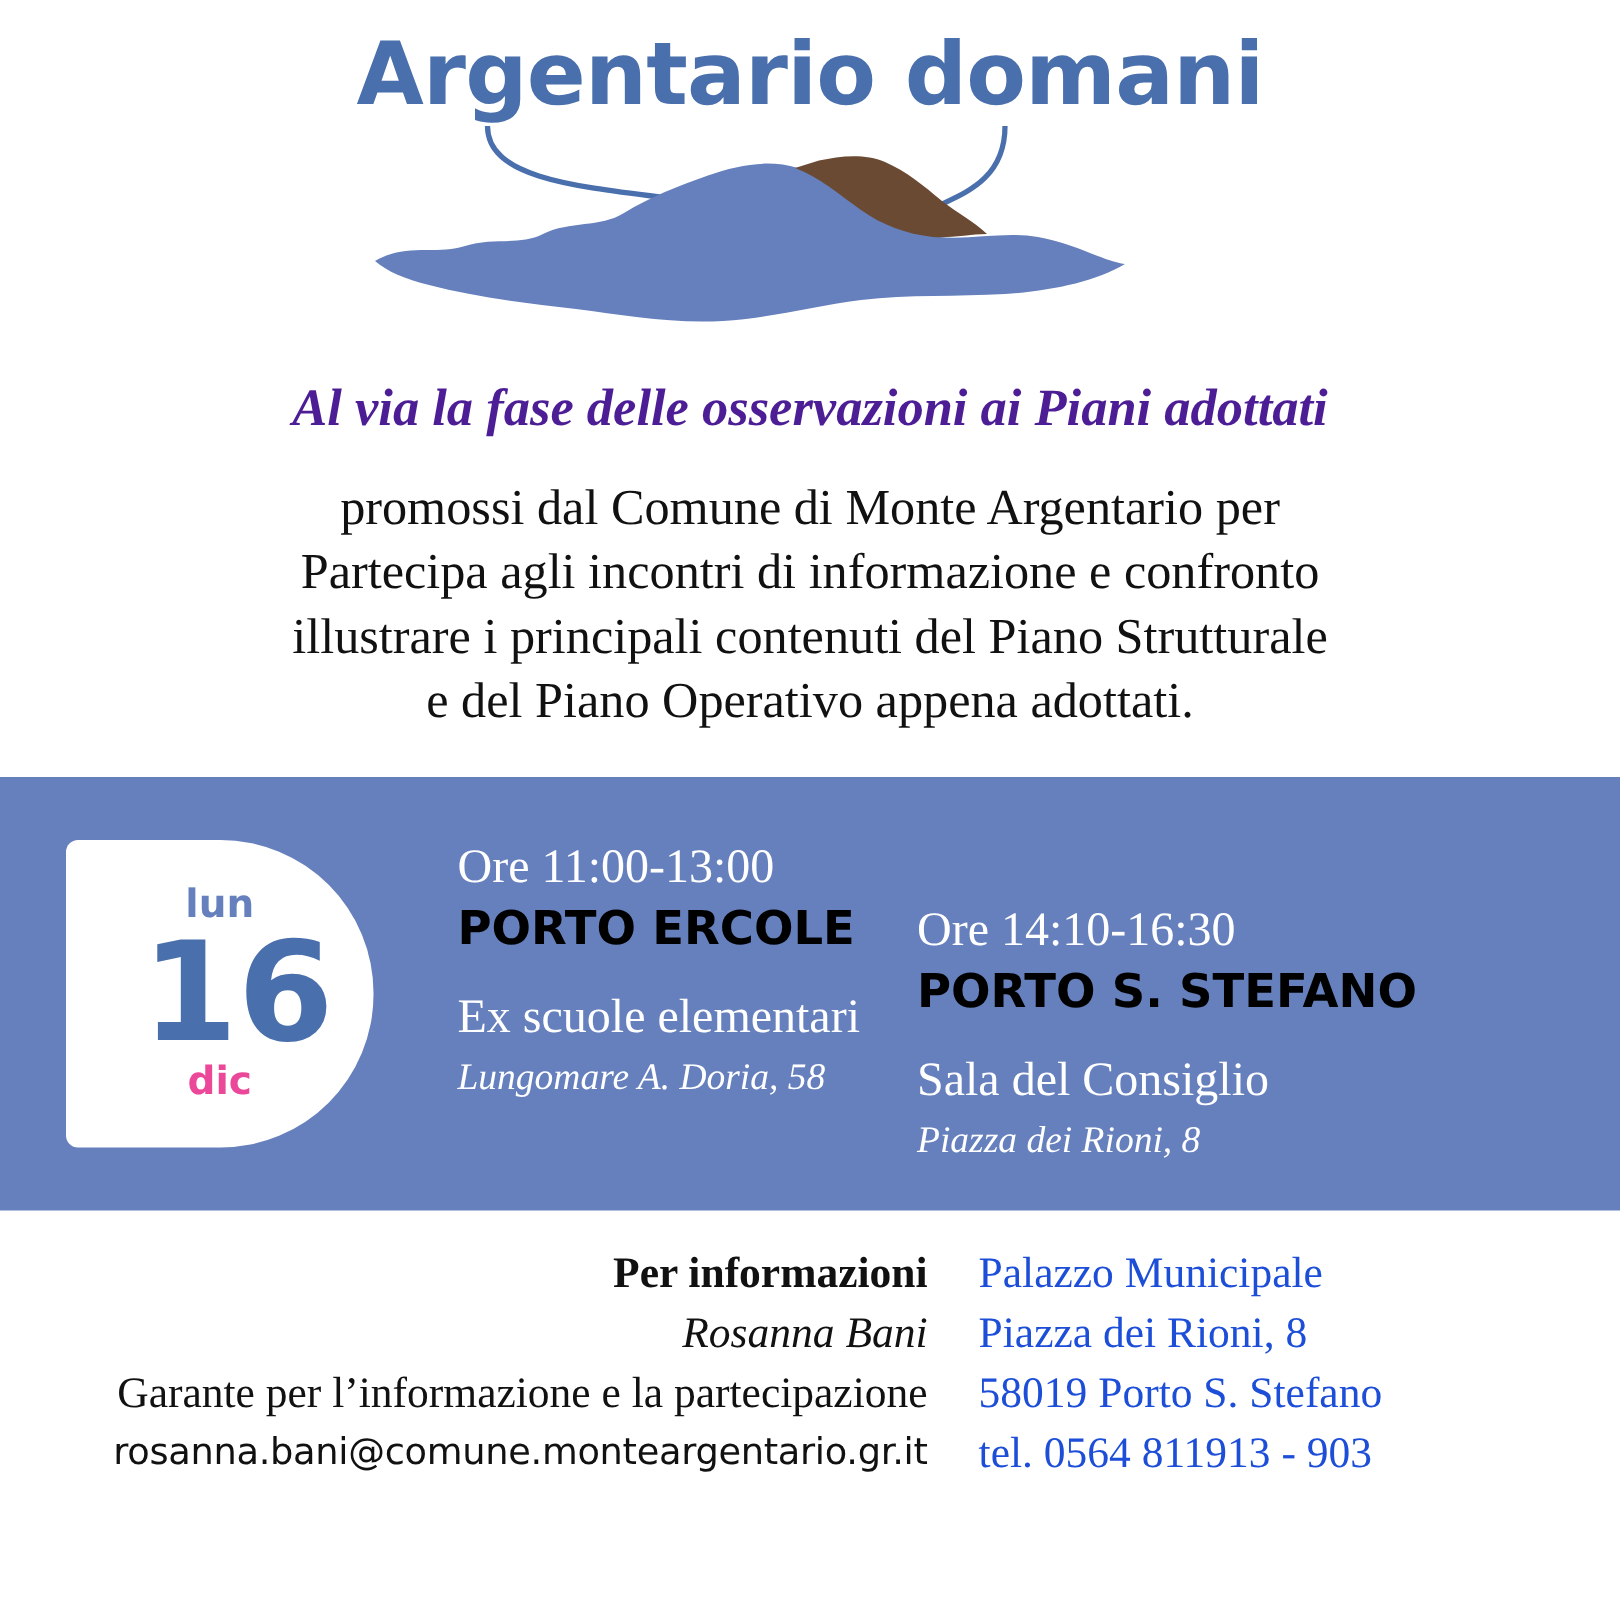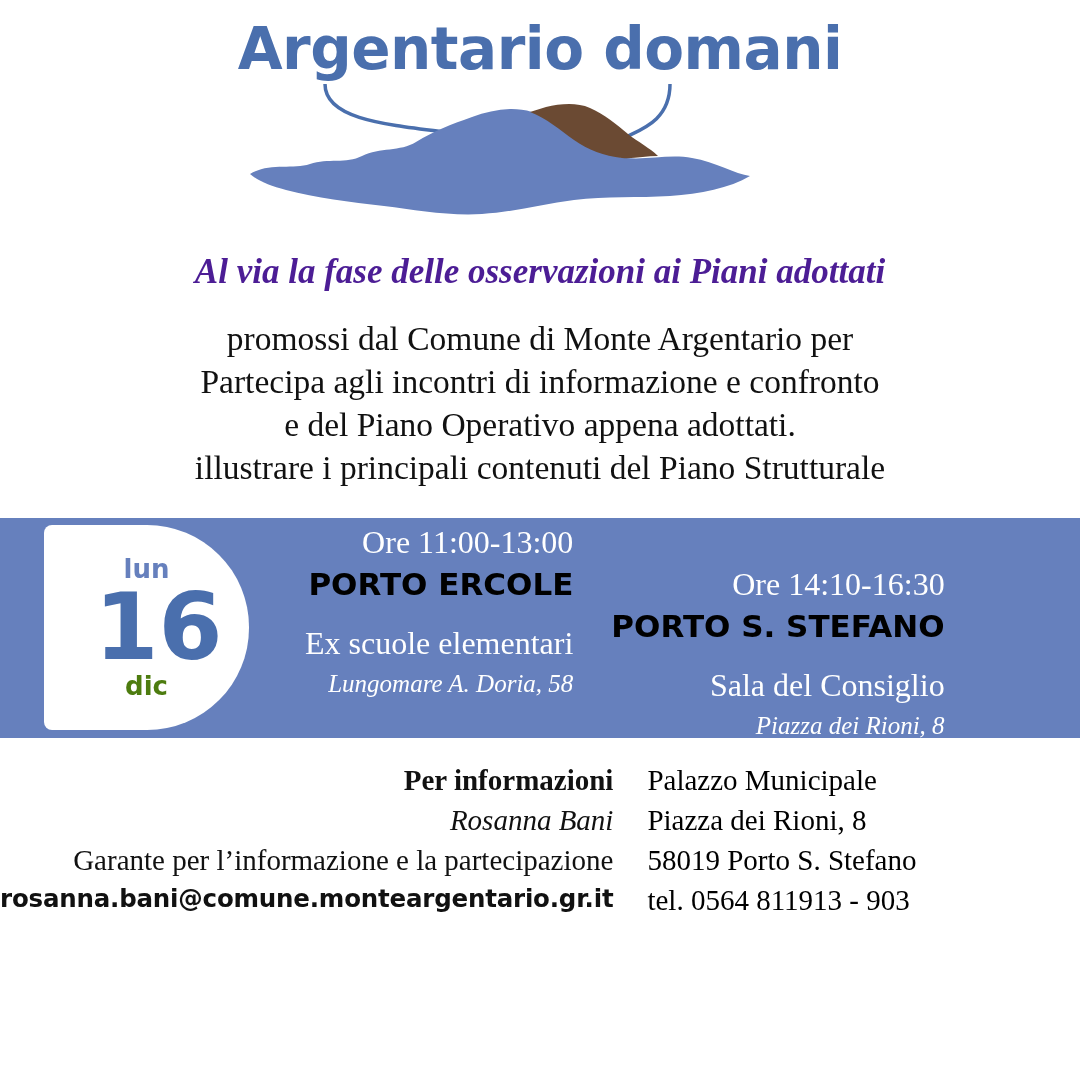--- a/index.html
+++ b/index.html
@@ -68,26 +68,25 @@
     line-height: 1.28;
     color: #111111;
     padding: 0 60px;
   }
   .intro div { white-space: nowrap; }
 
   
   .band {
     margin-top: 28px;
     background: #6680bd;
-    height: 220px;
+    height: 289px;
     display: flex;
     align-items: center;
     padding-left: 44px;
     position: relative;
-    text-align: right;
   }
 
   
   .date-badge {
     width: 205px;
     height: 205px;
     background: #ffffff;
     border-top-left-radius: 8px;
     border-bottom-left-radius: 8px;
     border-top-right-radius: 102px;
@@ -111,21 +110,21 @@
     font-weight: bold;
     font-size: 92px;
     color: #4a6fad;
     line-height: 0.95;
     margin-left: 24px;
   }
   .date-badge .mon {
     font-family: "DejaVu Sans", sans-serif;
     font-weight: bold;
     font-size: 26px;
-    color: #4d7c0f;
+    color: #ec4899;
     line-height: 1;
     margin-top: 2px;
   }
 
   
   .sessions {
     display: flex;
     flex: 1 1 auto;
     align-items: flex-start;
     padding-left: 56px;
@@ -158,51 +157,52 @@
     font-size: 25px;
     line-height: 1.3;
     margin-top: 4px;
   }
 
   
   .footer {
     flex: 1 1 auto;
     display: flex;
     padding-top: 22px;
+    padding-left: 19px;
   }
   .footer-left {
     flex: 1 1 58%;
     text-align: right;
     padding-right: 16px;
     font-size: 29px;
     line-height: 1.38;
     color: #111111;
   }
   .footer-left .fl-head {
     font-weight: bold;
     font-family: "Liberation Serif", serif;
   }
   .footer-left .fl-name {
     font-style: italic;
   }
   .footer-left .fl-role { }
   .footer-left .fl-mail {
     font-family: "DejaVu Sans", sans-serif;
-    font-weight: bold;
+    font-weight: normal;
     font-size: 24.5px;
     letter-spacing: -0.2px;
     margin-top: 2px;
   }
 
   .footer-right {
     flex: 1 1 42%;
     padding-left: 18px;
     font-size: 29px;
     line-height: 1.38;
-    color: #000000;
+    color: #1d4ed8;
     text-align: left;
   }
 </style>
 </head>
 <body>
 
 <div class="poster">
 
   <div class="header">
     <div class="logo-title">Argentario domani</div>
@@ -227,22 +227,22 @@
                  C 386 40, 374 30, 360 24 C 346 18, 330 20, 316 23 Z"></path>
       </svg>
     </div>
 
     <div class="subtitle">Al via la fase delle osservazioni ai Piani adottati</div>
   </div>
 
   <div class="intro">
     <div>promossi dal Comune di Monte Argentario per</div>
     <div>Partecipa agli incontri di informazione e confronto</div>
+    <div>illustrare i principali contenuti del Piano Strutturale</div>
     <div>e del Piano Operativo appena adottati.</div>
-    <div>illustrare i principali contenuti del Piano Strutturale</div>
   </div>
 
   <div class="band">
 
     <div class="date-badge">
       <div class="dow">lun</div>
       <div class="day">16</div>
       <div class="mon">dic</div>
     </div>
 

